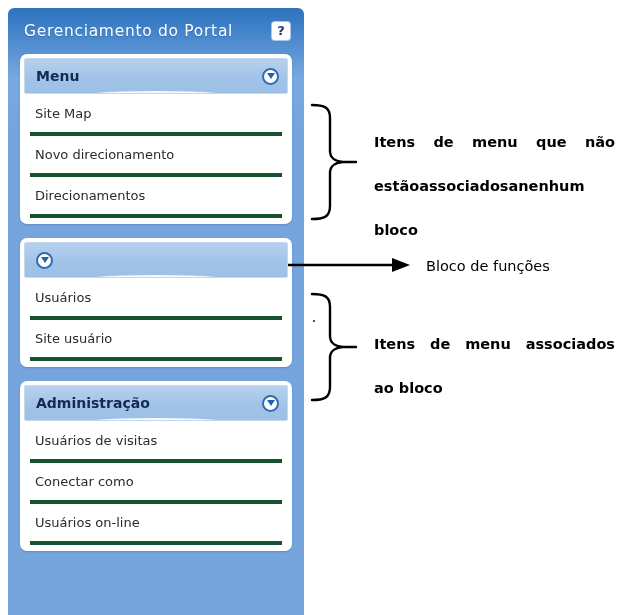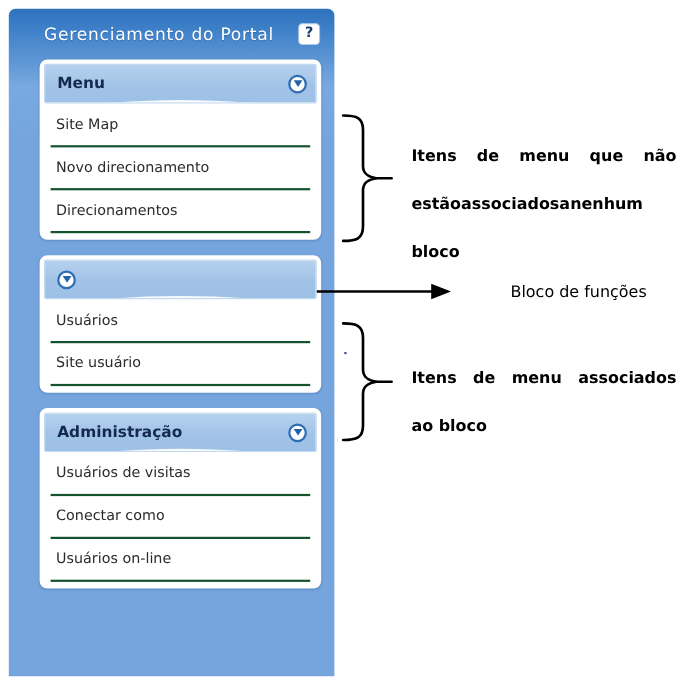--- a/index.html
+++ b/index.html
@@ -19,21 +19,20 @@
   #portal-panel {
     position: absolute;
     left: 8px;
     top: 8px;
     width: 296px;
     height: 607px;
     background: linear-gradient(to bottom, #2f72bd 0px, #3d80c8 18px, #5c95d4 46px, #78a9e0 70px, #76a5de 120px, #76a5de 100%);
     border-radius: 6px 6px 0 0;
     box-sizing: border-box;
     overflow: hidden;
-    padding-left: 16px;
   }
 
   #portal-header {
     height: 46px;
     position: relative;
     display: flex;
     align-items: center;
     padding: 0 14px 0 16px;
   }
   #portal-title {
@@ -129,35 +128,34 @@
   }
 
   .block-items {
     padding: 0 6px;
   }
   .menu-item {
     height: 37px;
     line-height: 37px;
     font-size: 13px;
     color: #2b2b2b;
-    border-bottom: 2px solid #14532d;
+    border-bottom: 4px solid #14532d;
     padding-left: 5px;
     white-space: nowrap;
     cursor: pointer;
   }
   .menu-item:first-child { height: 38px; line-height: 40px; }
 
   
   .annotation-text {
     position: absolute;
     font-family: "DejaVu Sans", sans-serif;
     font-size: 14.5px;
     color: #000000;
     line-height: 22px;
-    text-align: center;
   }
   .justified { text-align: justify; }
   .justified > span { display: inline; font-weight: bold; }
 
   svg.anno { position: absolute; overflow: visible; }
 
   .dot-artifact {
     position: absolute;
     width: 2px; height: 2px;
     background: #3b4fa0;

